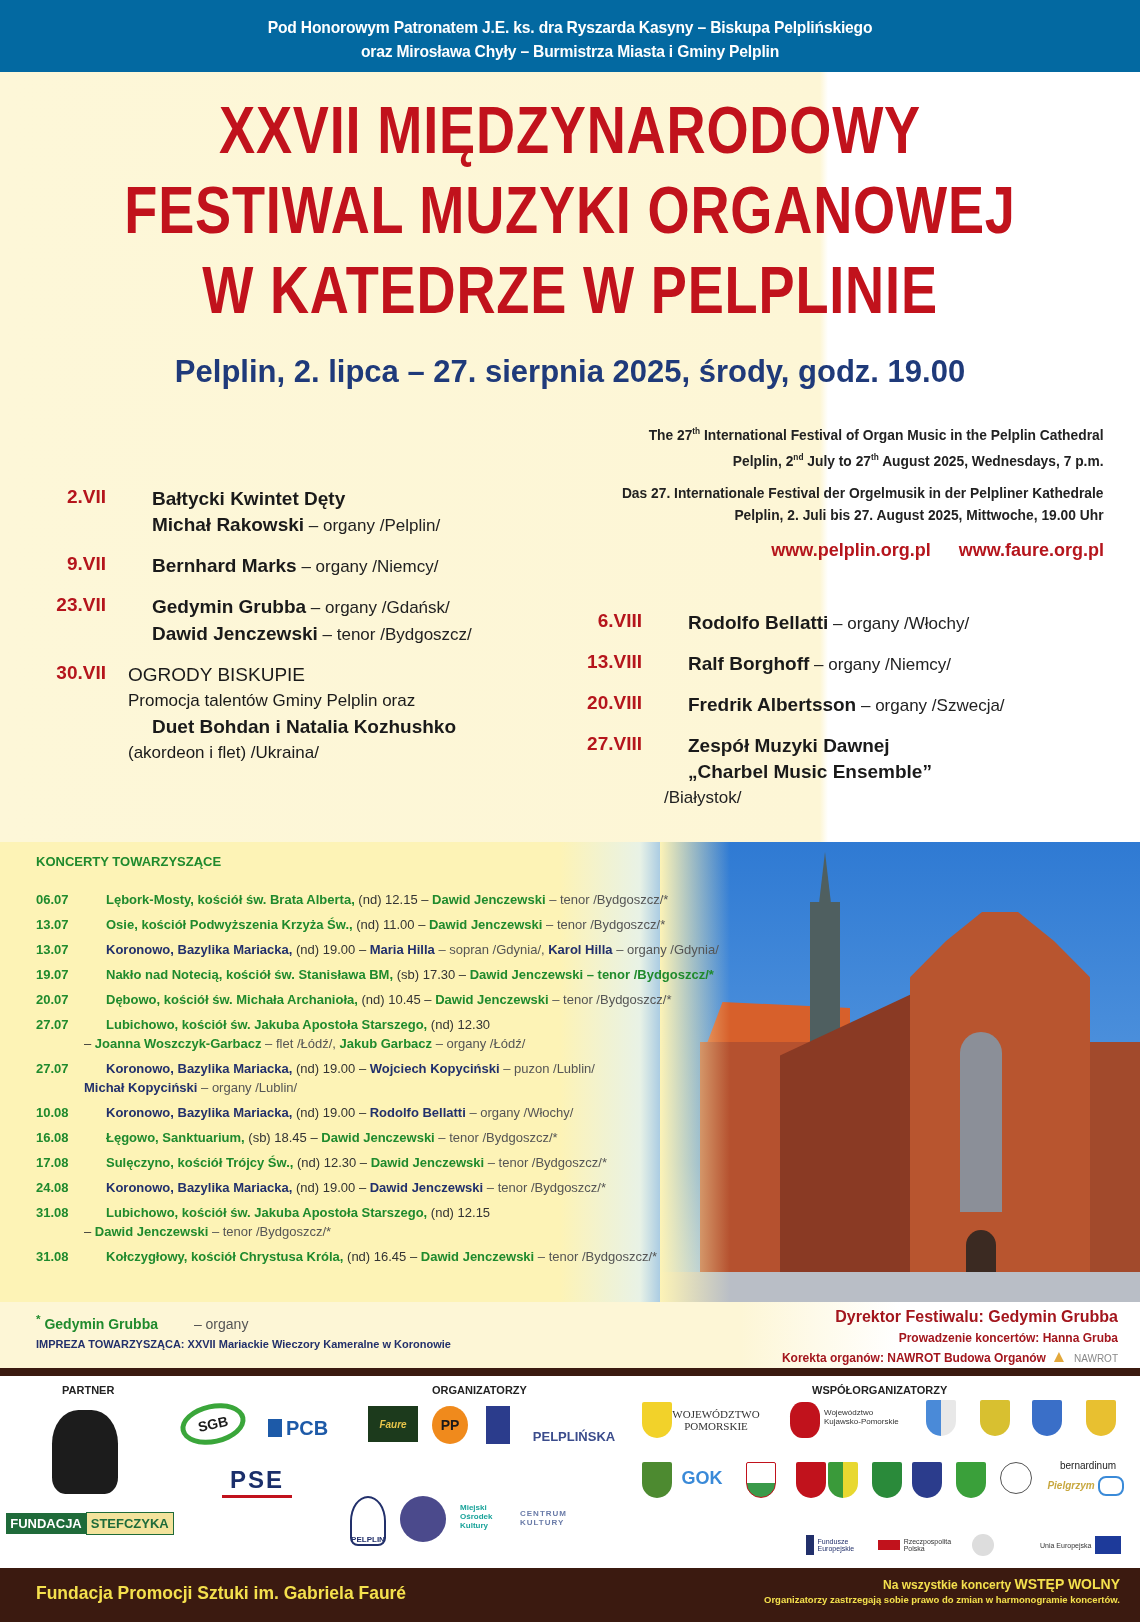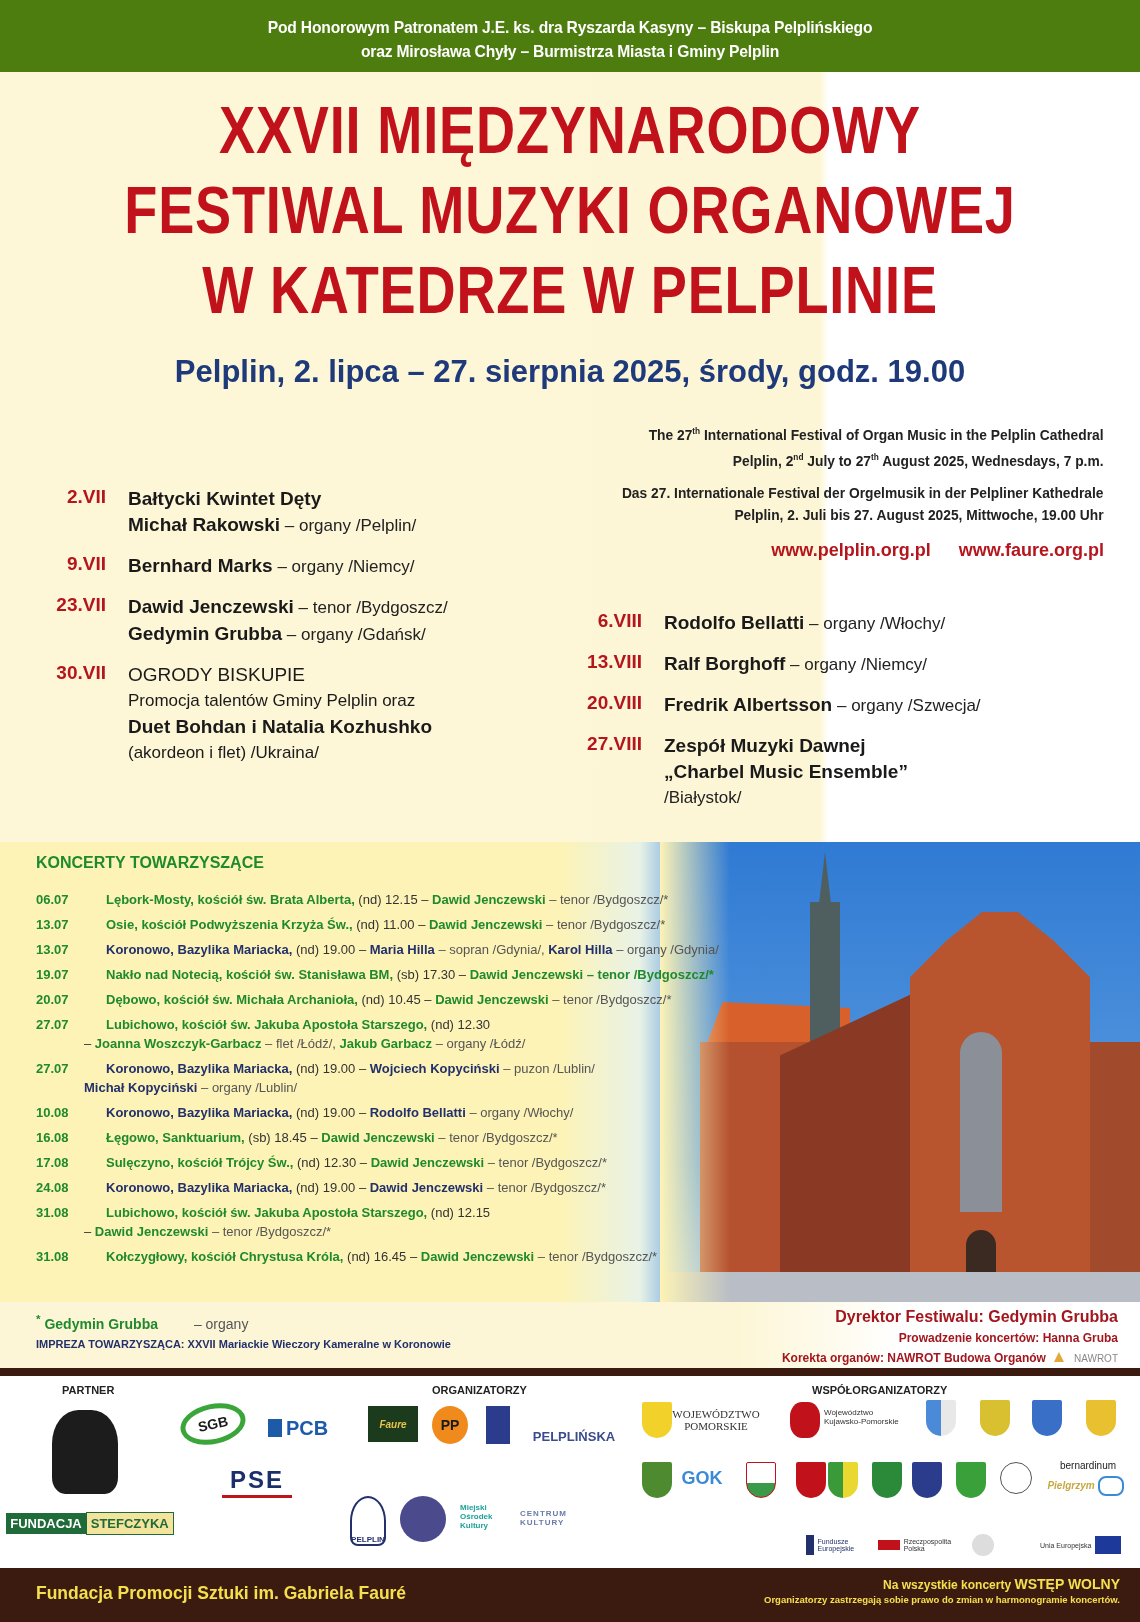--- a/index.html
+++ b/index.html
@@ -1,19 +1,19 @@
 <!DOCTYPE html>
 <html><head>
 <meta charset="utf-8">
 <style>
   * { box-sizing: border-box; margin: 0; padding: 0; }
   html, body { width: 1140px; height: 1622px; overflow: hidden; }
   body { font-family: "Liberation Sans", sans-serif; background: #fff; position: relative; }
 
-  .top-bar { position: absolute; left: 0; top: 0; width: 1140px; height: 72px; background: #4d7c0f; color: #fff; text-align: center; padding-top: 16px; }
+  .top-bar { position: absolute; left: 0; top: 0; width: 1140px; height: 72px; background: #0369a1; color: #fff; text-align: center; padding-top: 16px; }
   .top-bar div { font-family: "Liberation Sans", sans-serif; font-weight: bold; font-size: 17px; line-height: 24px; letter-spacing: -0.2px; transform: scaleX(0.92); }
 
   .main { position: absolute; left: 0; top: 72px; width: 1140px; height: 770px;
           background: linear-gradient(to right, #fdf7d8 0px, #fdf6d6 820px, #ffffff 828px, #ffffff 1140px); }
 
   .title { position: absolute; left: 0; width: 1140px; text-align: center; color: #c1121c; font-family: "Liberation Sans", sans-serif; font-weight: bold; font-size: 66px; line-height: 80px; letter-spacing: 1px; transform: scaleX(0.82); transform-origin: center; top: 18px; }
   .title div { white-space: nowrap; }
   .subtitle { position: absolute; top: 282px; left: 0; width: 1140px; text-align: center; color: #1f3a7a; font-weight: bold; font-size: 31px; }
 
   .foreign { position: absolute; right: 36px; top: 348px; text-align: right; color: #222; font-weight: bold; font-size: 15px; line-height: 22px; }
@@ -21,28 +21,28 @@
   .foreign sup { font-size: 9px; }
   .urls { position: absolute; right: 36px; top: 468px; color: #b5151c; font-weight: bold; font-size: 18px; word-spacing: 2px; }
   .urls span { margin-left: 28px; }
 
   .concerts-left { position: absolute; left: 30px; top: 414px; width: 520px; }
   .concerts-right { position: absolute; left: 578px; top: 538px; width: 540px; }
   .concert { display: flex; margin-bottom: 14px; }
   .concert .date { width: 76px; text-align: right; color: #b5151c; font-weight: bold; font-size: 19px; padding-right: 22px; flex-shrink: 0; box-sizing: content-box; }
   .concerts-right .concert .date { width: 64px; }
   .concert .body { font-size: 19px; line-height: 26px; color: #1a1a1a; }
-  .concert .name { font-weight: bold; }
+  .concert .name { font-weight: bold; margin-left: 24px; }
   .concert .role { font-size: 17px; font-weight: normal; color: #222; }
   .concert .plain { font-size: 19px; }
   .concert .small { font-size: 17px; }
 
   .towarz { position: absolute; left: 0; top: 842px; width: 1140px; height: 460px;
             background: linear-gradient(to right, #fdf3b6 0px, #fdf3b6 560px, #e8f2e6 640px, #6fa7e0 680px, #3f8ad8 1140px); }
-  .towarz-title { position: absolute; left: 36px; top: 12px; color: #1f8a2d; font-weight: bold; font-size: 16px; }
+  .towarz-title { position: absolute; left: 36px; top: 12px; color: #1f8a2d; font-weight: bold; font-size: 13px; }
   .tlist { position: absolute; left: 36px; top: 48px; width: 640px; }
   .trow { display: flex; font-size: 13px; line-height: 19px; margin-bottom: 6px; white-space: nowrap; }
   .trow .d { width: 48px; font-weight: bold; color: #1f8a2d; flex-shrink: 0; }
   .trow .loc { font-weight: bold; padding-left: 22px; }
   .trow .t { color: #333; font-weight: normal; }
   .trow .perf { font-weight: bold; }
   .trow .desc { color: #555; font-weight: normal; }
   .trow.green .loc, .trow.green .perf { color: #1f8a2d; }
   .trow.blue .loc, .trow.blue .perf { color: #22306b; }
   .trow.blue .d { color: #1f8a2d; }
@@ -123,22 +123,22 @@
         <div><span class="name">Michał Rakowski</span><span class="role"> – organy /Pelplin/</span></div>
       </div>
     </div>
     <div class="concert">
       <div class="date">9.VII</div>
       <div class="body"><span class="name">Bernhard Marks</span><span class="role"> – organy /Niemcy/</span></div>
     </div>
     <div class="concert">
       <div class="date">23.VII</div>
       <div class="body">
+        <div><span class="name">Gedymin Grubba</span><span class="role"> – organy /Gdańsk/</span></div>
         <div><span class="name">Dawid Jenczewski</span><span class="role"> – tenor /Bydgoszcz/</span></div>
-        <div><span class="name">Gedymin Grubba</span><span class="role"> – organy /Gdańsk/</span></div>
       </div>
     </div>
     <div class="concert">
       <div class="date">30.VII</div>
       <div class="body">
         <div class="plain">OGRODY BISKUPIE</div>
         <div class="small">Promocja talentów Gminy Pelplin oraz</div>
         <div class="name">Duet Bohdan i Natalia Kozhushko</div>
         <div class="small">(akordeon i flet) /Ukraina/</div>
       </div>

